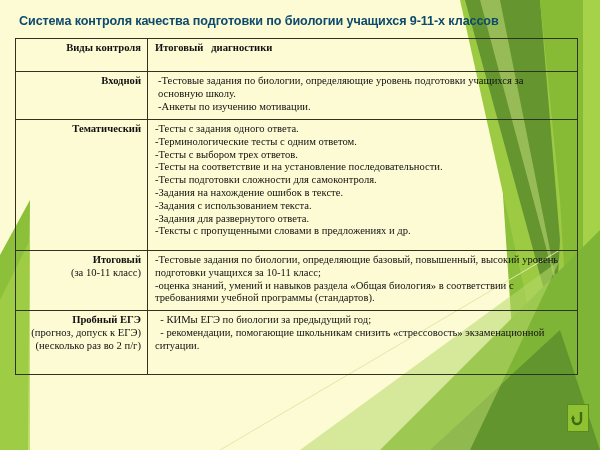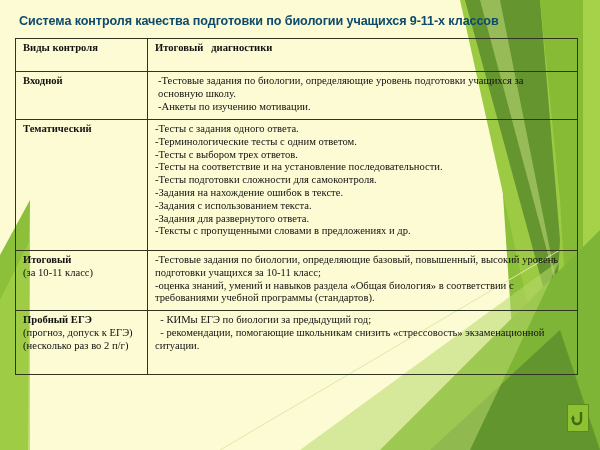--- a/index.html
+++ b/index.html
@@ -15,21 +15,21 @@
     font-size:12.6px; color:#0c4a6e; white-space:nowrap; letter-spacing:-0.1px;margin-left:12px;
   }
   table.main {
     position:absolute; left:15px; top:38px; width:563px;
     border-collapse:collapse; font-size:10.6px; color:#111;
   }
   table.main td {
     border:1px solid #2f3320; vertical-align:top; padding:3px 6px 4px 7px;
     line-height:12.8px;
   }
-  td.col1 { width:118px; }
+  td.col1 { width:118px;text-align:right; }
   .b { font-weight:bold; }
   .line { display:block; white-space:nowrap; }
   .wrap { display:block; }
   .return-btn {
     position:absolute; left:567px; top:404px; width:22px; height:28px;
     border:1.5px solid #5b8c1a; background:#8fc232; box-sizing:border-box;
     display:flex; align-items:center; justify-content:center;
   }
 </style>
 </head>

